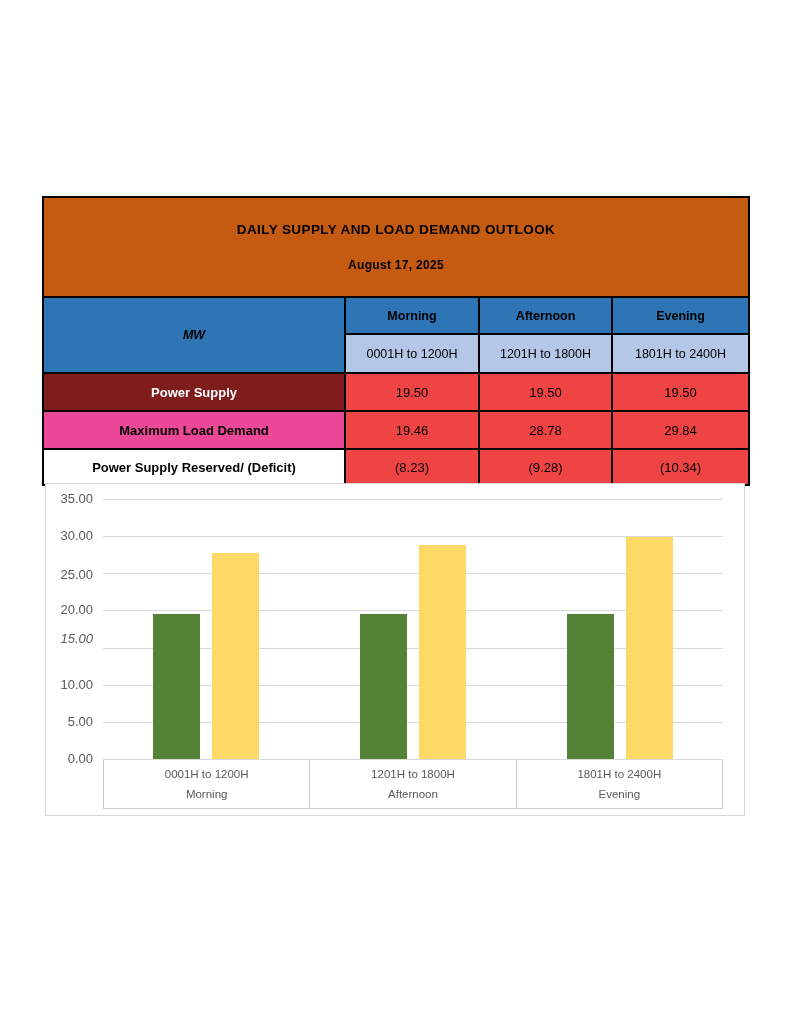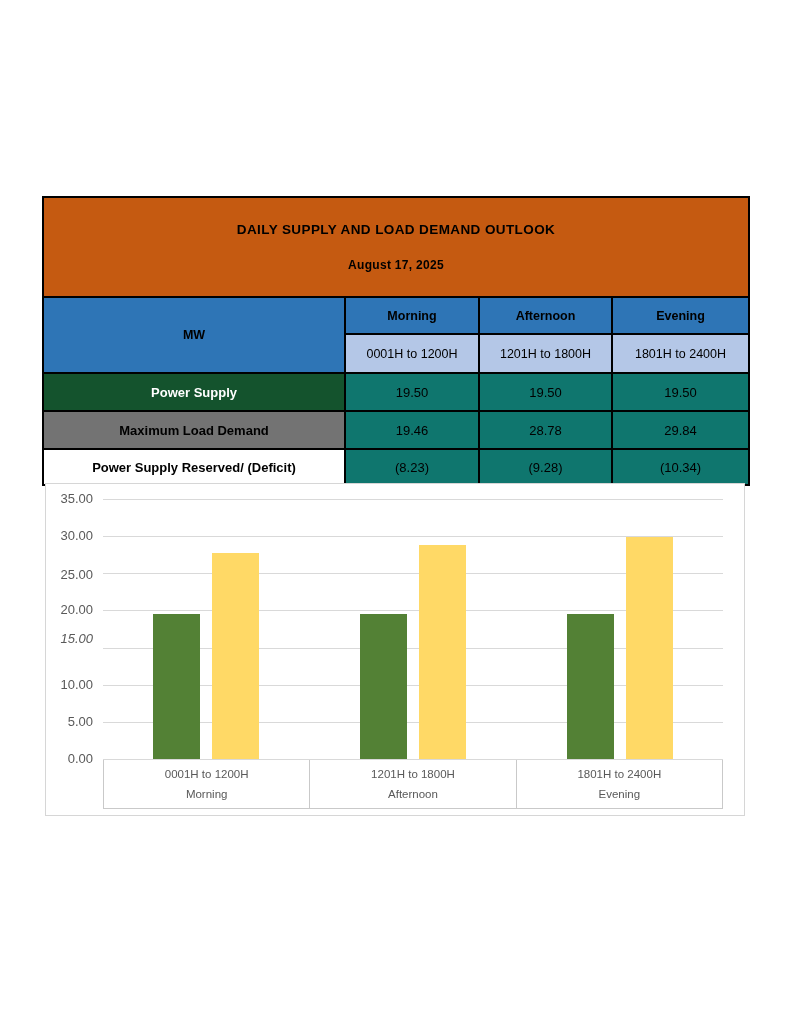--- a/index.html
+++ b/index.html
@@ -8,29 +8,29 @@
 
   
   table.report { position:absolute; left:42px; top:196px; width:706px; border-collapse:collapse; table-layout:fixed; }
   table.report td { border:2px solid #000000; text-align:center; vertical-align:middle; padding:0; color:#000; }
 
   td.hdr-orange { background:#C55A11; color:#ffffff; height:100px; }
   .hdr-title { font-size:13.5px; font-weight:bold; letter-spacing:0.4px; margin-bottom:21px; }
   .hdr-date  { font-size:12px;   font-weight:bold; letter-spacing:0.3px; }
 
   td.hdr-blue { background:#2E75B6; color:#ffffff; font-weight:bold; }
-  td.mw-cell  { font-size:13px; }
+  td.mw-cell  { font-size:13px;font-style:italic; }
   tr.period-row td { height:37px; font-size:12.5px; }
   tr.hours-row td.hdr-lblue { background:#B4C7E7; color:#000000; height:39px; font-size:12.5px; font-weight:normal; }
 
-  tr.data-row td { height:38px; font-size:13px; background:#0f766e; }
+  tr.data-row td { height:38px; font-size:13px; background:#ef4444; }
   tr.data-row.last td { height:36px; }
   td.row-label { text-align:left; padding-left:4px; font-weight:bold; font-size:13px; }
-  td.row-label.green  { background:#14532d; color:#ffffff; }
-  td.row-label.yellow { background:#737373; color:#000000; }
+  td.row-label.green  { background:#7f1d1d; color:#ffffff; }
+  td.row-label.yellow { background:#ec4899; color:#000000; }
   td.row-label.white  { background:#ffffff; color:#000000;margin-top:8px; }
 
   
   .chart { position:absolute; left:45px; top:483px; width:700px; height:333px; border:1px solid #D6D6D6; background:#ffffff; }
   .gridline { position:absolute; height:1px; background:#D9D9D9; }
   .ytick { position:absolute; left:0; width:47px; text-align:right; font-size:13px; color:#595959; height:14px; line-height:14px; }
   .bar { position:absolute; }
   .cat-axis { position:absolute; left:57px; top:275px; width:620px; height:50px; display:flex; border:1px solid #C9C9C9; background:transparent; }
   .cat-cell { flex:1; display:flex; flex-direction:column; justify-content:space-evenly; align-items:center; color:#595959; font-size:11.5px; }
   .cat-cell:not(:last-child) { border-right:1px solid #C9C9C9; }

